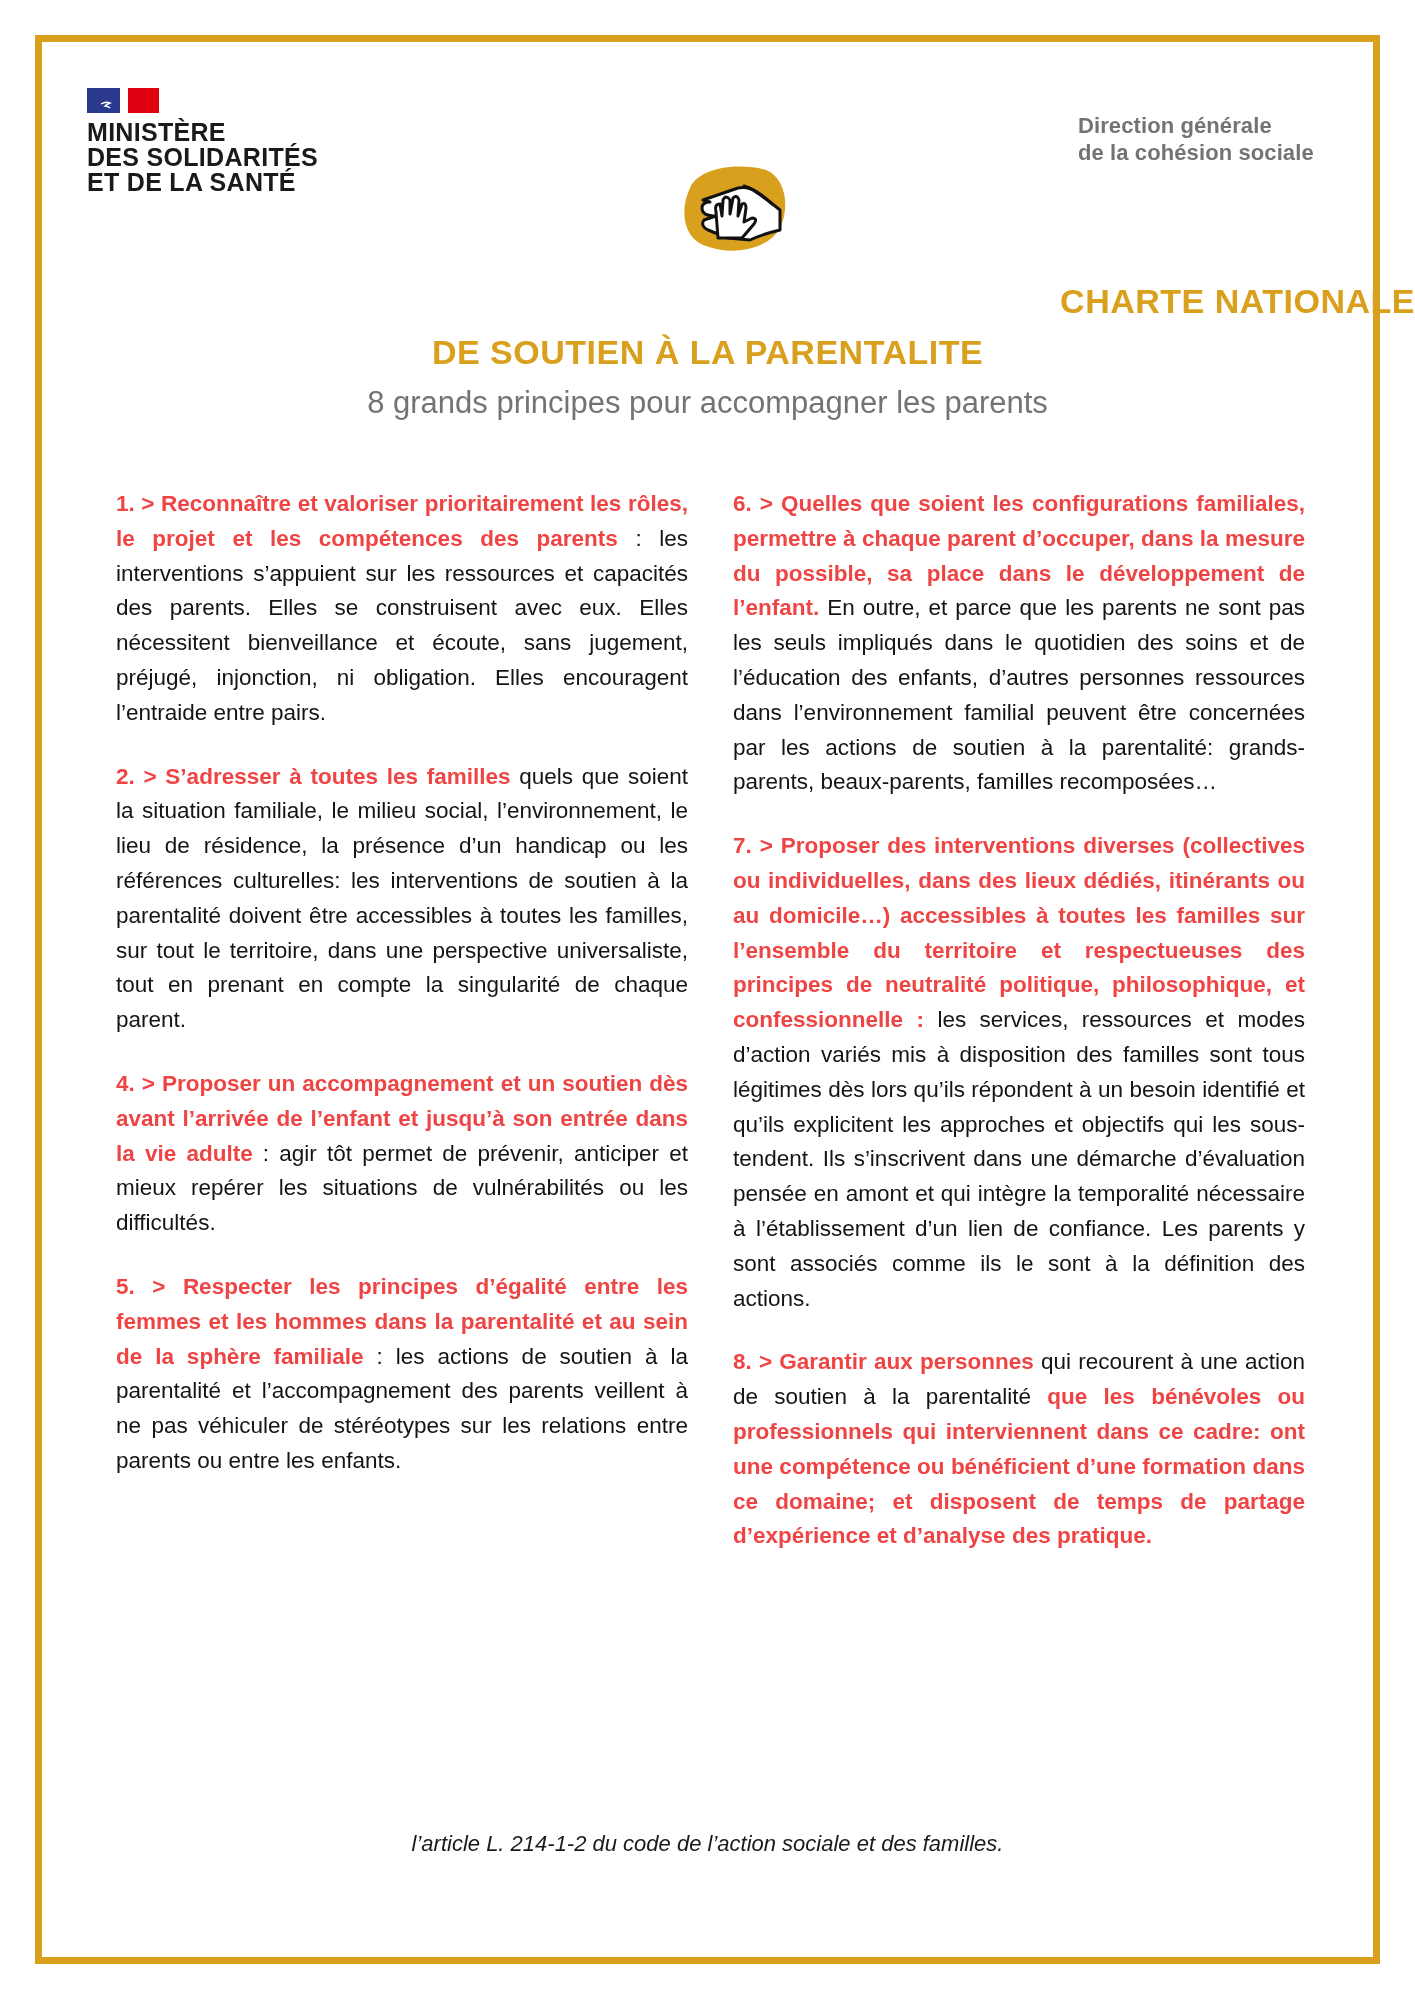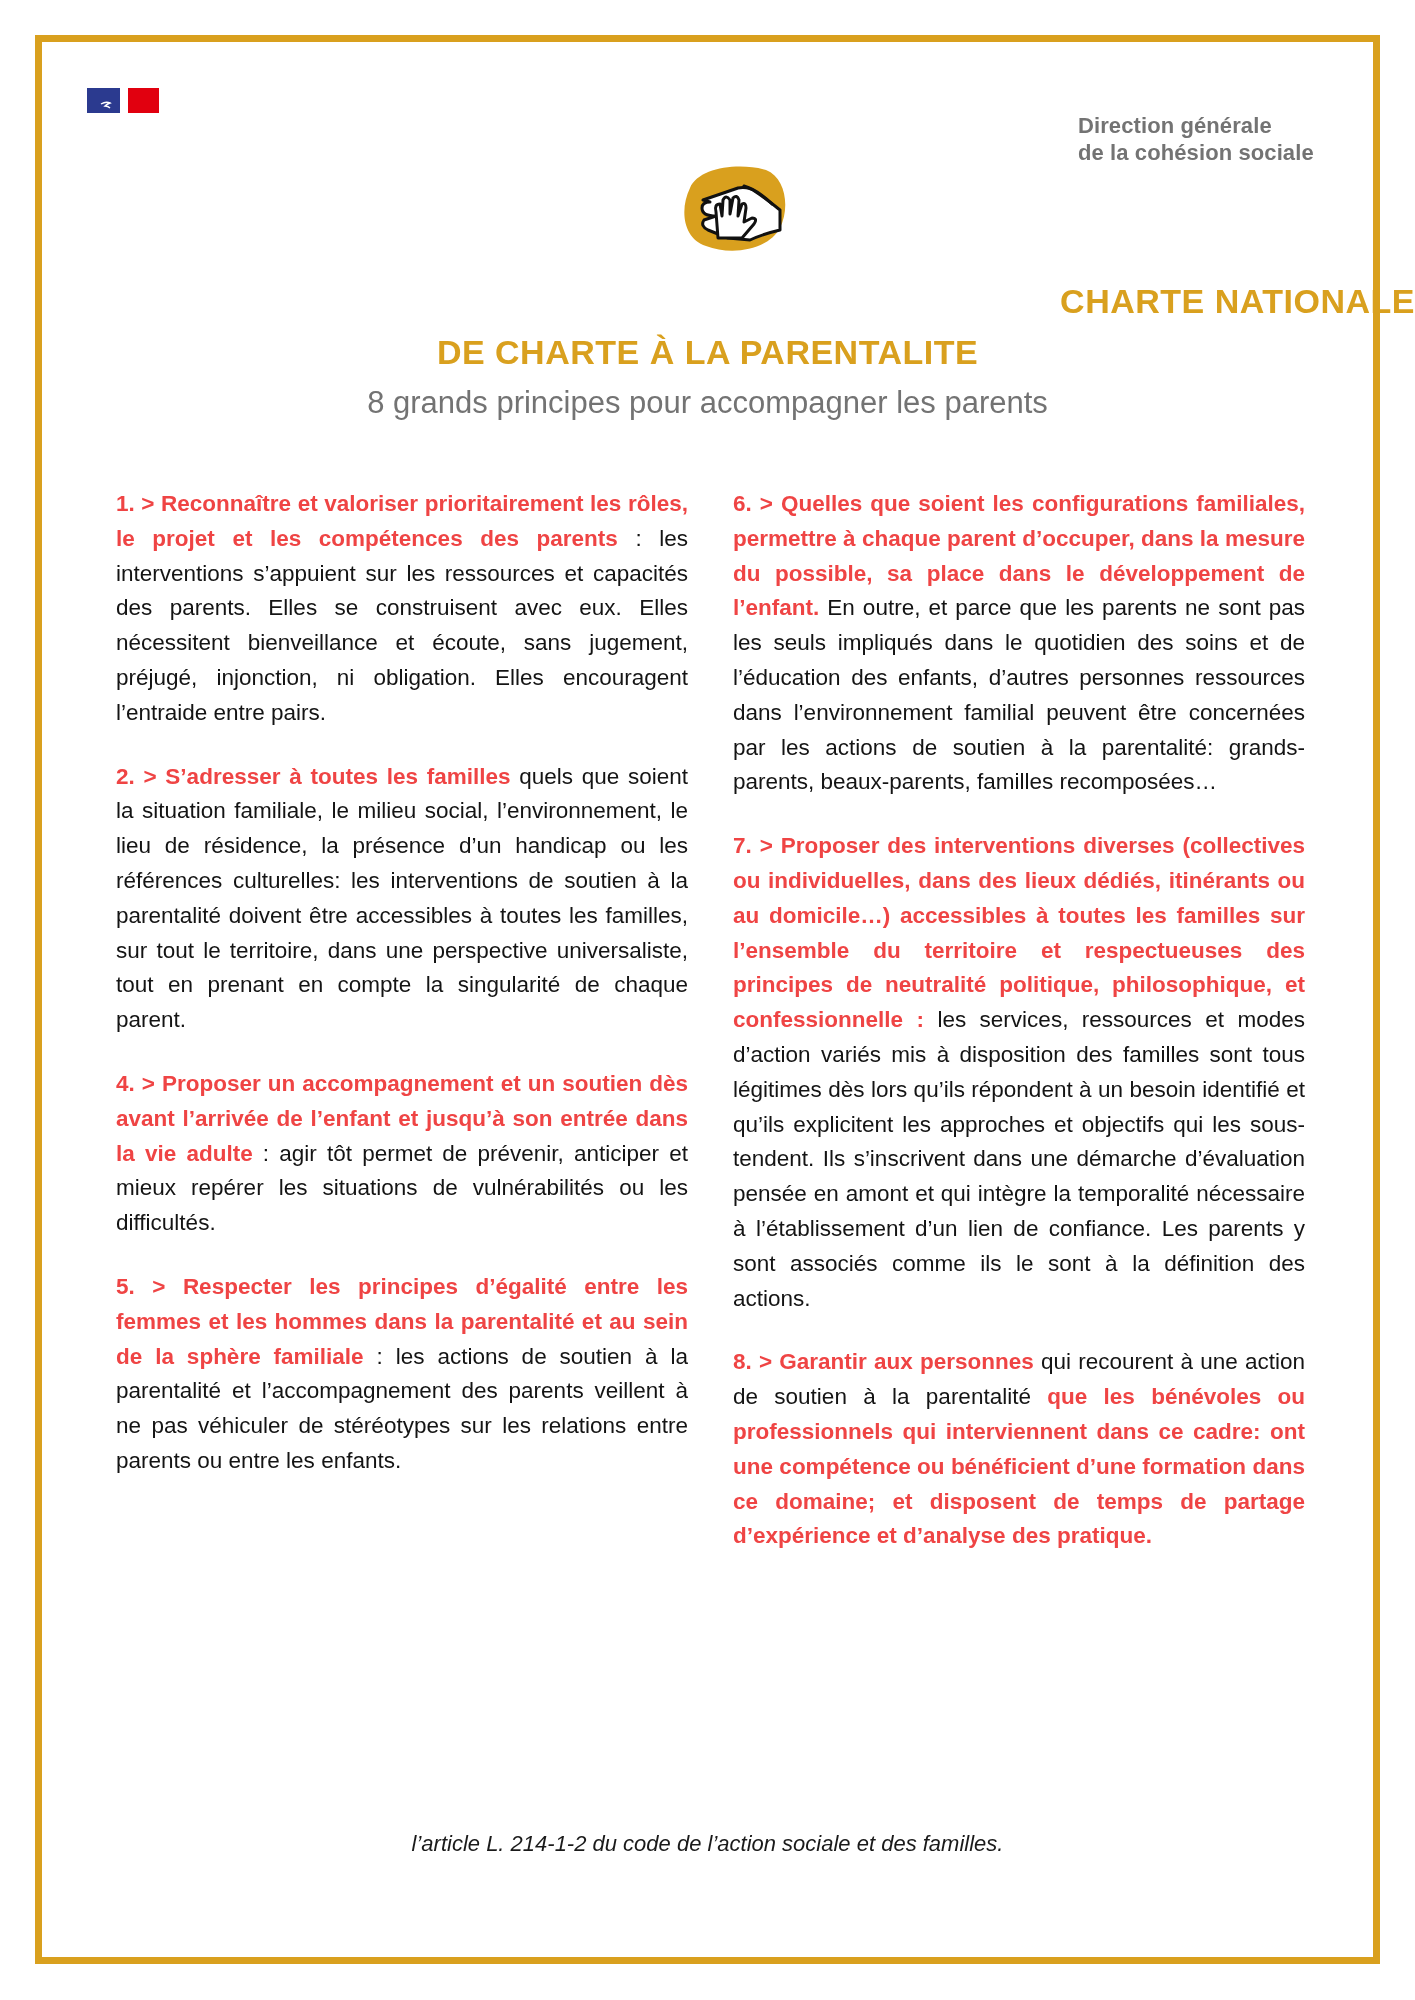--- a/index.html
+++ b/index.html
@@ -45,41 +45,46 @@
 <div class="ministry">
   <div class="flag">
     <div class="blue">
       <svg width="33" height="25" viewBox="0 0 33 25" style="position:absolute;left:0;top:0">
         <path d="M14 16 q5 -3 9 -1 q-3 1 -5 3 q3 0 5 2" stroke="#ffffff" stroke-width="1.4" fill="none"></path>
       </svg>
     </div>
     <div class="mid"></div>
     <div class="red"></div>
   </div>
+  <div class="ministry-name">
+    <div>MINISTÈRE</div>
+    <div>DES SOLIDARITÉS</div>
+    <div>ET DE LA SANTÉ</div>
+  </div>
 </div>
 
 <div class="dgcs">
   <div>Direction générale</div>
   <div>de la cohésion sociale</div>
 </div>
 
 <div class="logo">
   <svg width="124" height="96" viewBox="0 0 124 96">
     <path d="M22 28 C30 8 70 2 98 10 C118 18 122 48 112 68 C100 90 64 96 38 86 C14 78 12 48 22 28 Z" fill="#D9A01E"></path>
 
     <path d="M35 40 L70 28 Q80 26 88 32 Q100 40 112 50 L112 70 Q95 74 82 80 L60 78 L40 70 Q32 66 36 60 L48 56 Q34 56 34 48 Q34 42 42 42 Z" fill="#ffffff" stroke="#111" stroke-width="3" stroke-linejoin="round"></path>
     <path d="M76 26 Q90 30 104 44" fill="none" stroke="#111" stroke-width="3" stroke-linecap="round"></path>
 
     <path d="M50 78 L48 52 Q46 44 52 44 L54 56 L55 40 Q58 34 62 40 L62 54 L65 38 Q69 34 71 40 L70 56 L74 44 Q78 42 78 48 L76 62 L84 58 Q90 58 86 64 L74 78 Z" fill="#ffffff" stroke="#111" stroke-width="3" stroke-linejoin="round"></path>
   </svg>
 </div>
 
 <div class="title">
   <div class="t1">CHARTE NATIONALE</div>
-  <div class="t2">DE CHARTE À LA PARENTALITE</div>
+  <div class="t2">DE SOUTIEN À LA PARENTALITE</div>
   <div class="sub">8 grands principes pour accompagner les parents</div>
 </div>
 
 <div class="col left">
   <p class="para"><span class="hl">1. &gt; Reconnaître et valoriser prioritairement les rôles, le projet et les compétences des parents</span><span> : les interventions s’appuient sur les ressources et capacités des parents. Elles se construisent avec eux. Elles nécessitent bienveillance et écoute, sans jugement, préjugé, injonction, ni obligation. Elles encouragent l’entraide entre pairs.</span></p>
   <p class="para"><span class="hl">2. &gt; S’adresser à toutes les familles</span><span> quels que soient la situation familiale, le milieu social, l’environnement, le lieu de résidence, la présence d’un handicap ou les références culturelles: les interventions de soutien à la parentalité doivent être accessibles à toutes les familles, sur tout le territoire, dans une perspective universaliste, tout en prenant en compte la singularité de chaque parent.</span></p>
   <p class="para"><span class="hl">4. &gt; Proposer un accompagnement et un soutien dès avant l’arrivée de l’enfant et jusqu’à son entrée dans la vie adulte</span><span> : agir tôt permet de prévenir, anticiper et mieux repérer les situations de vulnérabilités ou les difficultés.</span></p>
   <p class="para"><span class="hl">5. &gt; Respecter les principes d’égalité entre les femmes et les hommes dans la parentalité et au sein de la sphère familiale</span><span> : les actions de soutien à la parentalité et l’accompagnement des parents veillent à ne pas véhiculer de stéréotypes sur les relations entre parents ou entre les enfants.</span></p>
 </div>
 

